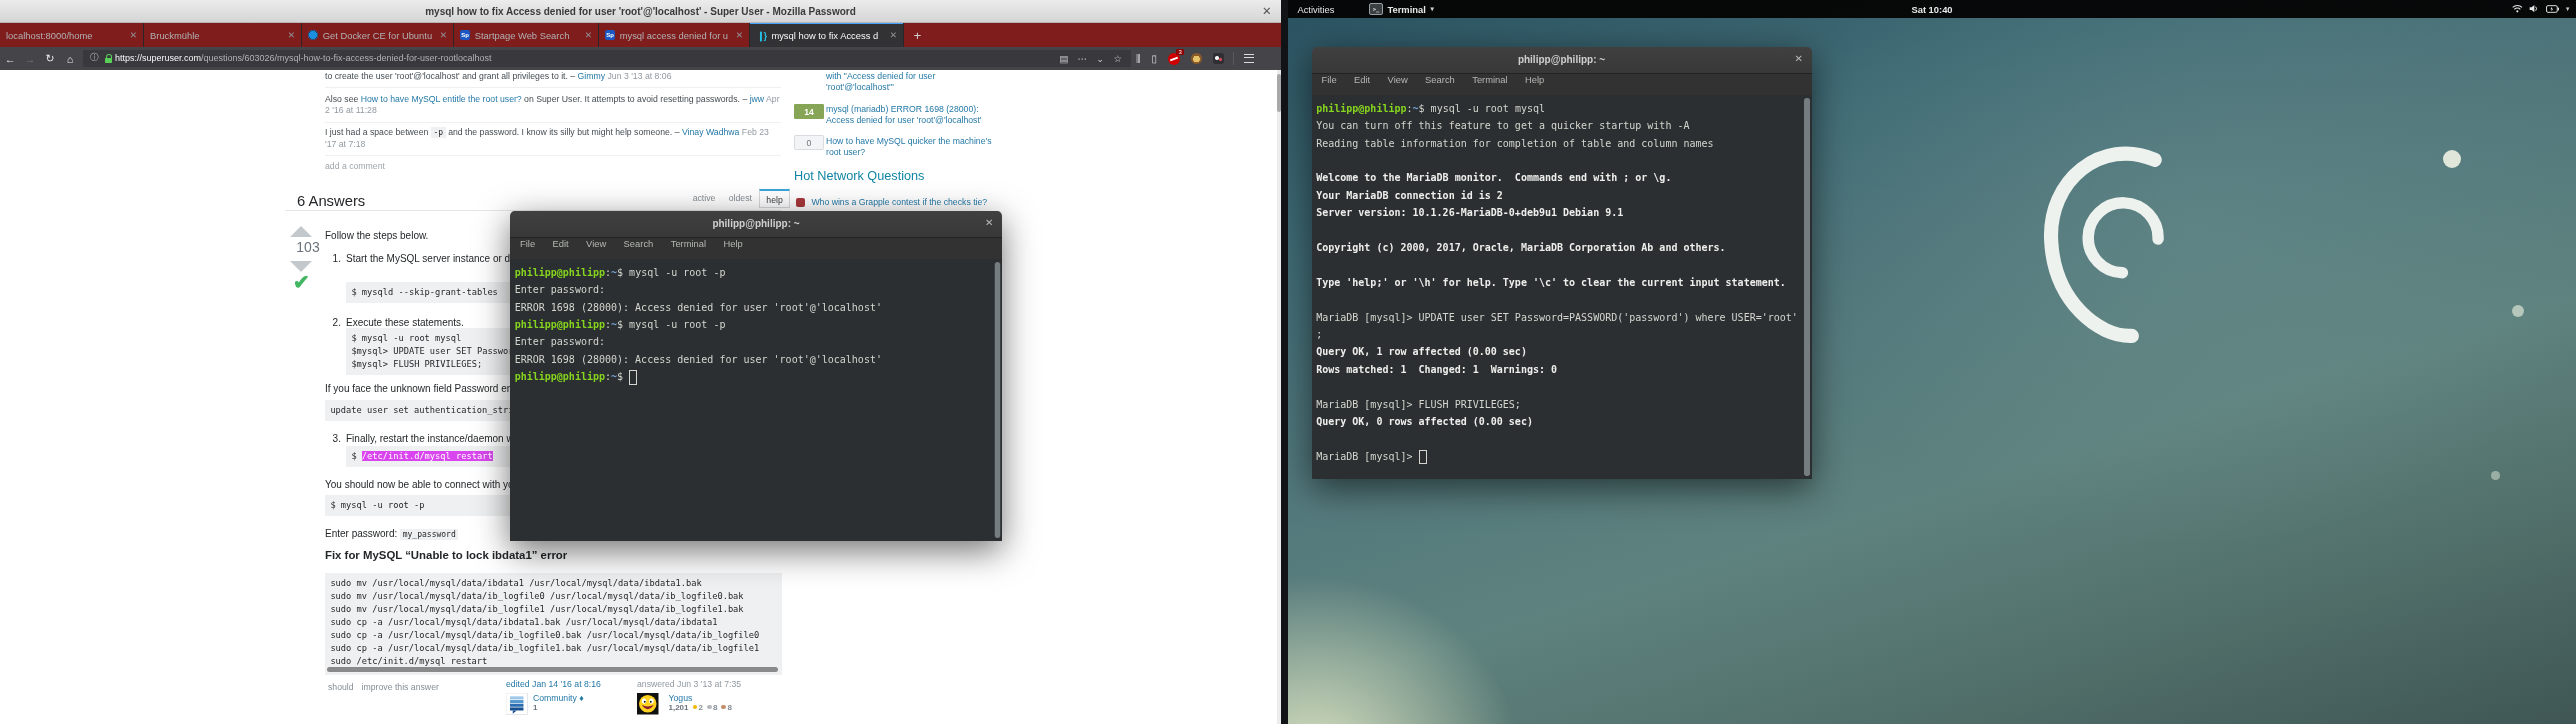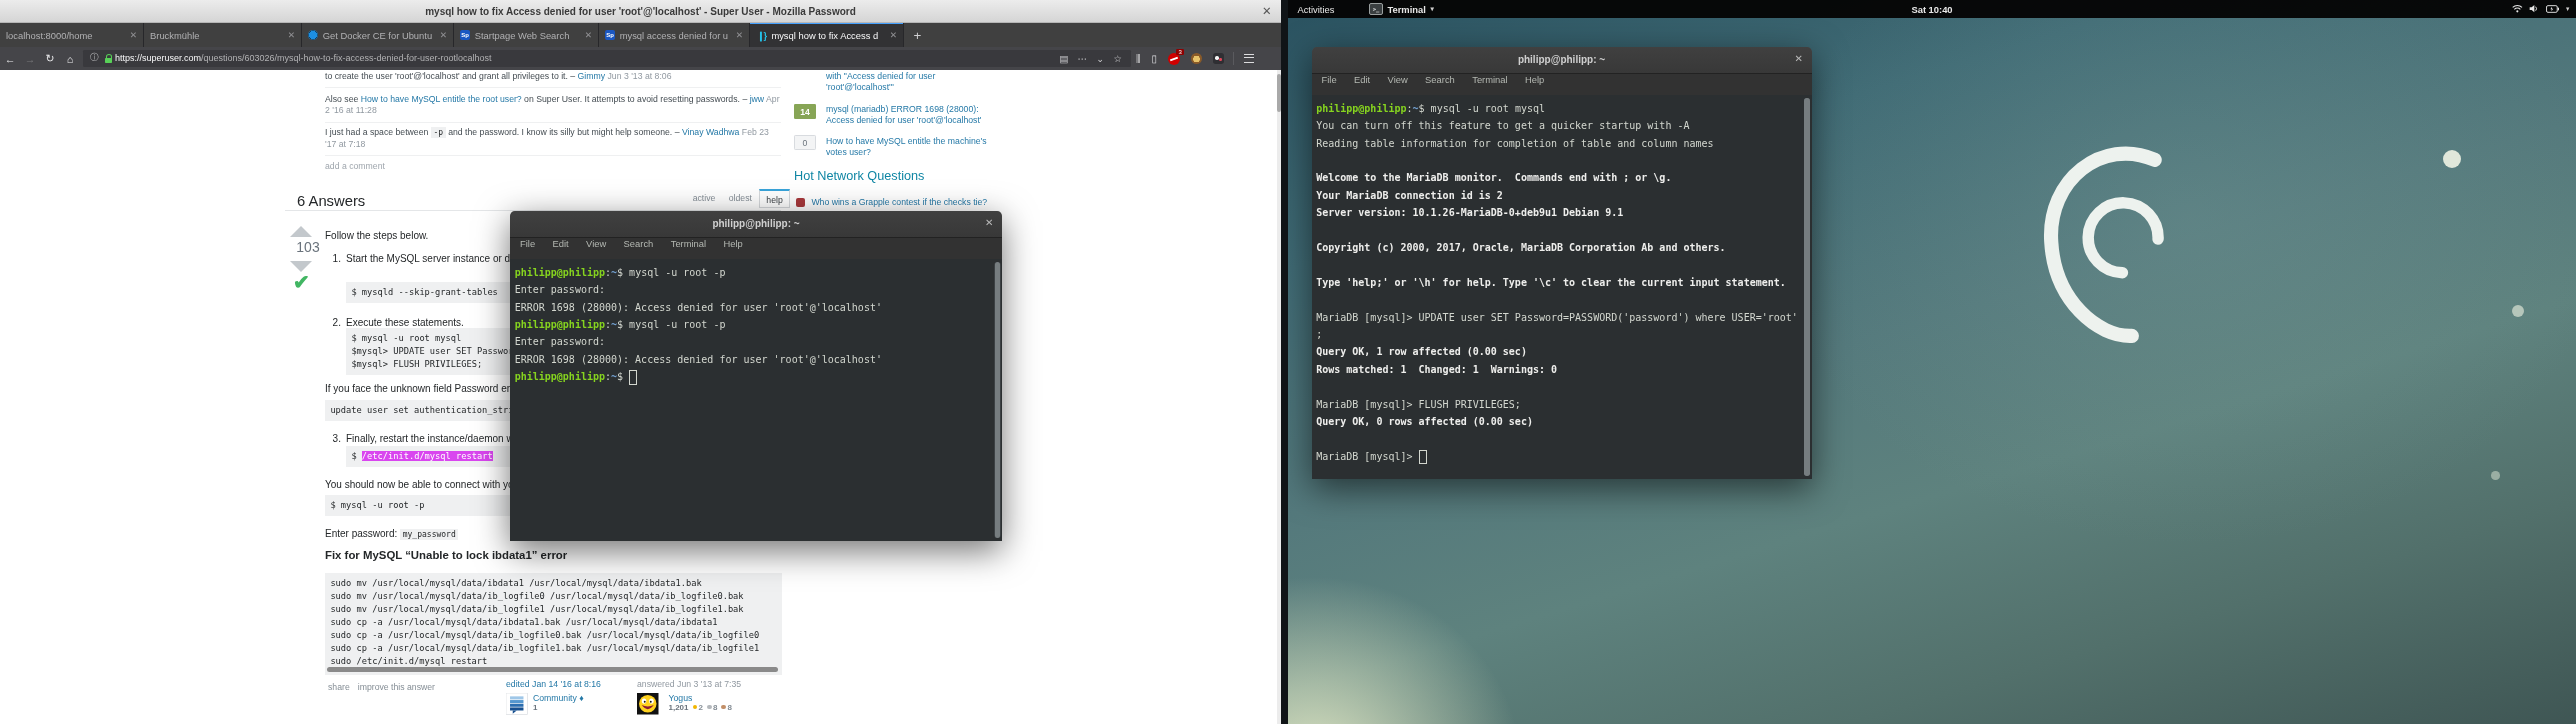--- a/index.html
+++ b/index.html
@@ -7,21 +7,21 @@
        font-family:"Liberation Sans",sans-serif;-webkit-font-smoothing:antialiased}
   .abs{position:absolute}
 
   
   #left-monitor{left:0;top:0;width:1288px;height:725px;background:#101417}
   #ff{left:0;top:0;width:1281px;height:725px}
   #ff-titlebar{left:0;top:0;width:1281px;height:22px;background:linear-gradient(#ececec,#d5d5d5);
     border-bottom:0.7px solid #b6b6b6;display:flex;align-items:center;justify-content:center}
   #ff-titlebar .t{font-size:10px;color:#3a3a3a;font-weight:bold}
   #ff-titlebar .x{position:absolute;right:9.4px;top:4px;color:#5a5a5a;font-size:11.4px;cursor:default}
-  #ff-tabbar{left:0;top:23px;width:1281px;height:24px;background:#404040;display:flex;align-items:stretch}
+  #ff-tabbar{left:0;top:23px;width:1281px;height:24px;background:#7f1d1d;display:flex;align-items:stretch}
   .tab{position:relative;display:flex;align-items:center;gap:4.7px;padding:0 6px;color:#b1b1b3;font-size:9.4px;
        border-right:0.7px solid #27272a;overflow:hidden;flex:none;box-sizing:border-box}
   .tab .lbl{white-space:nowrap;overflow:hidden;flex:1}
   .tab .tx{color:#8f8f92;font-size:8.7px;margin-left:2.7px}
   .tab.active{background:#323234;color:#f9f9fa}
   .tab.active::before{content:"";position:absolute;left:0;top:0;right:0;height:1.3px;background:#45a1ff}
   .fav{width:10.7px;height:10.7px;flex:none;display:flex;align-items:center;justify-content:center;font-size:6.7px}
   .fav-docker{background:radial-gradient(circle,#1d8fe1 58%,#0b3a64 60%,#2aa3e8 75%);border-radius:50%;width:10px;height:10px}
   .fav-sp{background:#1a57c2;border-radius:2px;color:#fff;width:10px;height:10px;font-weight:bold;display:flex;align-items:center;justify-content:center;font-size:6px}
   .fav-su{color:#25c0e6;font-weight:bold;font-size:9.4px;letter-spacing:-1.3px}
@@ -85,21 +85,21 @@
   .ucard .lnk{color:#2579a7}
   .uav{width:21.5px;height:21.5px;display:block}
   .uname{color:#2579a7;font-size:8.7px}
   .urep{color:#6a737c;font-weight:bold;font-size:8px}
   .bdg{font-size:8px;color:#848d95}
   .dot{display:inline-block;width:4.7px;height:4.7px;border-radius:50%;vertical-align:0.7px;margin:0 1.3px 0 4px}
   .dot.g{background:#f1b600}.dot.s{background:#b4b8bc}.dot.b{background:#c28f68}
 
   
   .sb-link{left:826px;width:176px;font-size:8.7px;line-height:11.4px;color:#2579a7}
-  .sb-badge{left:794px;width:22px;height:15.4px;border-radius:1.3px;font-size:8.7px;display:flex;align-items:center;justify-content:center}
+  .sb-badge{left:794px;width:30px;height:15.4px;border-radius:1.3px;font-size:8.7px;display:flex;align-items:center;justify-content:center}
   .sb-badge.green{background:#87a556;color:#fff;font-weight:bold}
   .sb-badge.zero{background:#f3f4f5;color:#6a737c;border:0.7px solid #d8dbdf;box-sizing:border-box}
   #hot-h{left:794px;font-size:12.7px;color:#1086a4}
   #hnq{left:796px;width:201px;display:flex;gap:6px;font-size:8.7px;line-height:11.4px;color:#2579a7}
   #hnq .ic{width:9.4px;height:9.4px;background:#a8383b;border-radius:2px;flex:none;margin-top:0.7px}
 
   
   .term{position:absolute;border-radius:4.7px 4.7px 0 0;box-shadow:0 9.4px 34px rgba(0,0,0,.55);overflow:hidden}
   .term-title{height:25.5px;background:linear-gradient(#404040,#383838);color:#cfcfcf;display:flex;align-items:center;
       justify-content:center;font-size:10px;font-weight:bold;position:relative;border-bottom:0.7px solid #222}
@@ -233,21 +233,21 @@
     <div class="abs li" style="top:362px"><span class="num">3.</span><span>Finally, restart the instance/daemon with the restart command.</span></div>
     <div class="abs code" style="left:346px;top:376px;width:435px"><span>$ </span><span class="sel">/etc/init.d/mysql restart</span></div>
     <div class="abs ap" style="top:409px">You should now be able to connect with your new password.</div>
     <div class="abs code" style="left:325px;top:425px;width:457px">$ mysql -u root -p</div>
     <div class="abs ap" style="top:458px"><span>Enter password: </span><span class="icode">my_password</span></div>
     <div class="abs" id="fixh" style="top:479px">Fix for MySQL “Unable to lock ibdata1” error</div>
     <div class="abs code" id="code6" style="top:503px"><div class="tl">sudo mv /usr/local/mysql/data/ibdata1 /usr/local/mysql/data/ibdata1.bak</div><div class="tl">sudo mv /usr/local/mysql/data/ib_logfile0 /usr/local/mysql/data/ib_logfile0.bak</div><div class="tl">sudo mv /usr/local/mysql/data/ib_logfile1 /usr/local/mysql/data/ib_logfile1.bak</div><div class="tl">sudo cp -a /usr/local/mysql/data/ibdata1.bak /usr/local/mysql/data/ibdata1</div><div class="tl">sudo cp -a /usr/local/mysql/data/ib_logfile0.bak /usr/local/mysql/data/ib_logfile0</div><div class="tl">sudo cp -a /usr/local/mysql/data/ib_logfile1.bak /usr/local/mysql/data/ib_logfile1</div><div class="tl">sudo /etc/init.d/mysql restart</div></div>
     <div class="abs" id="hthumb" style="top:597px"></div>
 
     <div class="abs" id="share" style="top:612px">
-      <span>share</span>
+      <span>should</span>
       <span>improve this answer</span>
     </div>
     <div class="abs ucard" style="left:506px;top:609px">
       <div class="lnk">edited Jan 14 '16 at 8:16</div>
       <div style="display:flex;gap:5.4px;margin-top:4px">
         <svg class="uav" viewBox="0 0 32 32">
           <rect x="0" y="0" width="32" height="32" fill="#fff" stroke="#d8dbdf"></rect>
           <rect x="6" y="5" width="20" height="4.5" fill="#9fc7e8"></rect>
           <rect x="6" y="10.5" width="20" height="4.5" fill="#5597cf"></rect>
           <rect x="6" y="16" width="20" height="4.5" fill="#2b6daf"></rect>
@@ -276,21 +276,21 @@
           <div class="uname">Yogus</div>
           <div class="urep"><span>1,201</span><span class="bdg"><span class="dot g"></span><span>2</span><span class="dot s"></span><span>8</span><span class="dot b"></span><span>8</span></span></div>
         </div>
       </div>
     </div>
 
     <div class="abs sb-link" style="top:0.7px">with "Access denied for user 'root'@'localhost'"</div>
     <div class="abs sb-badge green" style="top:34px">14</div>
     <div class="abs sb-link" style="top:34px">mysql (mariadb) ERROR 1698 (28000): Access denied for user 'root'@'localhost'</div>
     <div class="abs sb-badge zero" style="top:65px">0</div>
-    <div class="abs sb-link" style="top:66px">How to have MySQL entitle the machine's votes user?</div>
+    <div class="abs sb-link" style="top:66px">How to have MySQL quicker the machine's root user?</div>
     <div class="abs" id="hot-h" style="top:99px">Hot Network Questions</div>
     <div class="abs" id="hnq" style="top:127px">
       <span class="ic"></span>
       <span>Who wins a Grapple contest if the checks tie?</span>
     </div>
   </div>
 
   <div class="abs" id="ff-scroll"></div>
   <div class="abs" id="ff-thumb"></div>
  </div>

